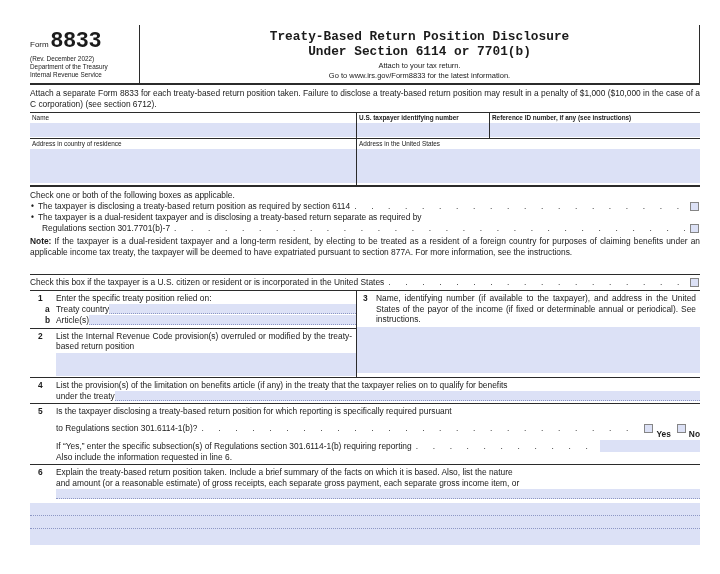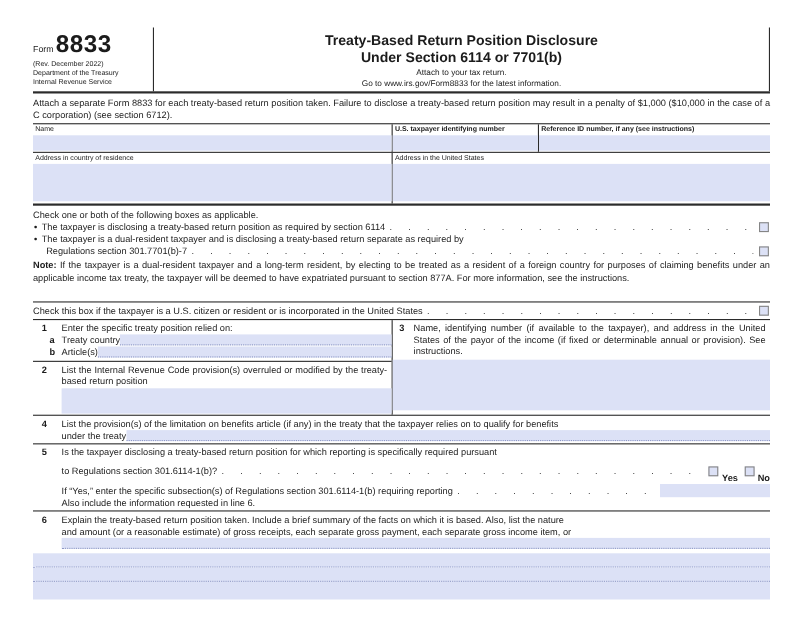--- a/index.html
+++ b/index.html
@@ -18,21 +18,21 @@
   }
   .page{position:absolute;left:30px;top:25px;width:670px;}
 
   
   .hdr{display:flex;border-bottom:2px solid var(--line);}
   .hleft{width:110px;border-right:1px solid var(--line);padding:1px 3px 2px 0;}
   .formword{font-size:8px;margin-right:2px;}
   .formnum{font-size:22px;font-weight:bold;letter-spacing:.5px;}
   .hsmall{font-size:6.4px;line-height:1.25;}
   .hcenter{flex:1;border-right:1px solid var(--line);text-align:center;padding:4px 6px 2px;}
-  .title{font-weight:bold;font-size:12.8px;line-height:1.18;}
+  .title{font-weight:bold;font-size:12.8px;line-height:1.18;font-family:Liberation Mono, monospace;}
   .sub{font-size:7.5px;font-weight:normal;margin-top:2px;line-height:1.3;}
   .hright{width:122px;display:flex;align-items:center;justify-content:center;font-size:7.6px;}
 
   
   .intro{margin:3px 0 2px;text-align:justify;}
 
   
   .idt{border-top:1px solid var(--line);border-bottom:2px solid var(--line);}
   .idrow{display:flex;}
   .idrow1{border-bottom:1px solid var(--line);}
@@ -184,21 +184,21 @@
       <div class="l1l2-rule"></div>
       <div class="item">
         <span class="inum">2</span>
         <span class="itext">List the Internal Revenue Code provision(s) overruled or modified by the treaty-based return position</span>
       </div>
       <div class="blk2"></div>
     </div>
     <div class="g-right">
       <div class="item">
         <span class="inum-r">3</span>
-        <span class="itext">Name, identifying number (if available to the taxpayer), and address in the United States of the payor of the income (if fixed or determinable annual or provision). See instructions.</span>
+        <span class="itext">Name, identifying number (if available to the taxpayer), and address in the United States of the payor of the income (if fixed or determinable annual or periodical). See instructions.</span>
       </div>
       <div class="blk3"></div>
     </div>
   </div>
 
   <div class="item4">
     <div class="item">
       <span class="inum">4</span>
       <span class="itext">List the provision(s) of the limitation on benefits article (if any) in the treaty that the taxpayer relies on to qualify for benefits</span>
     </div>

